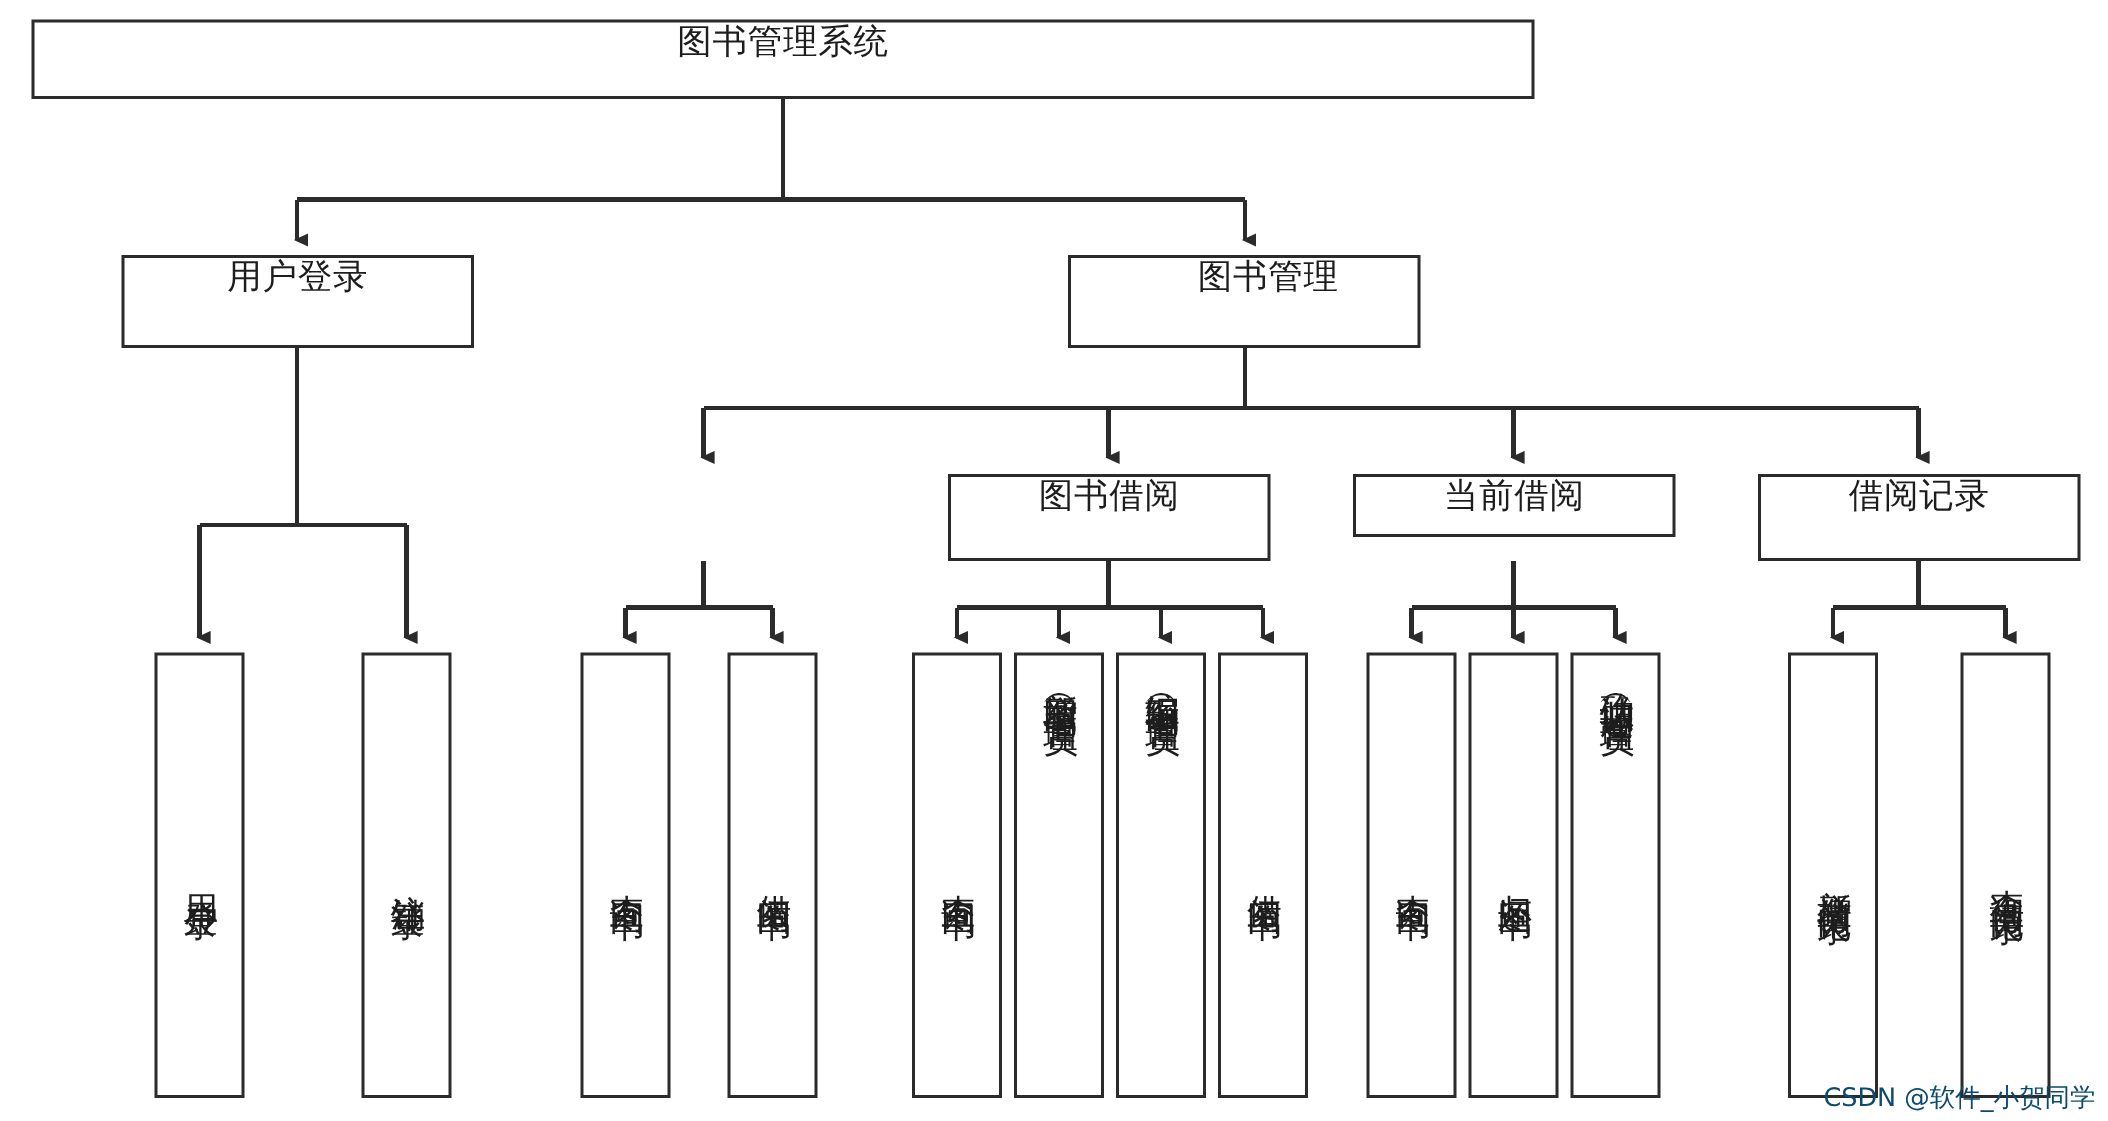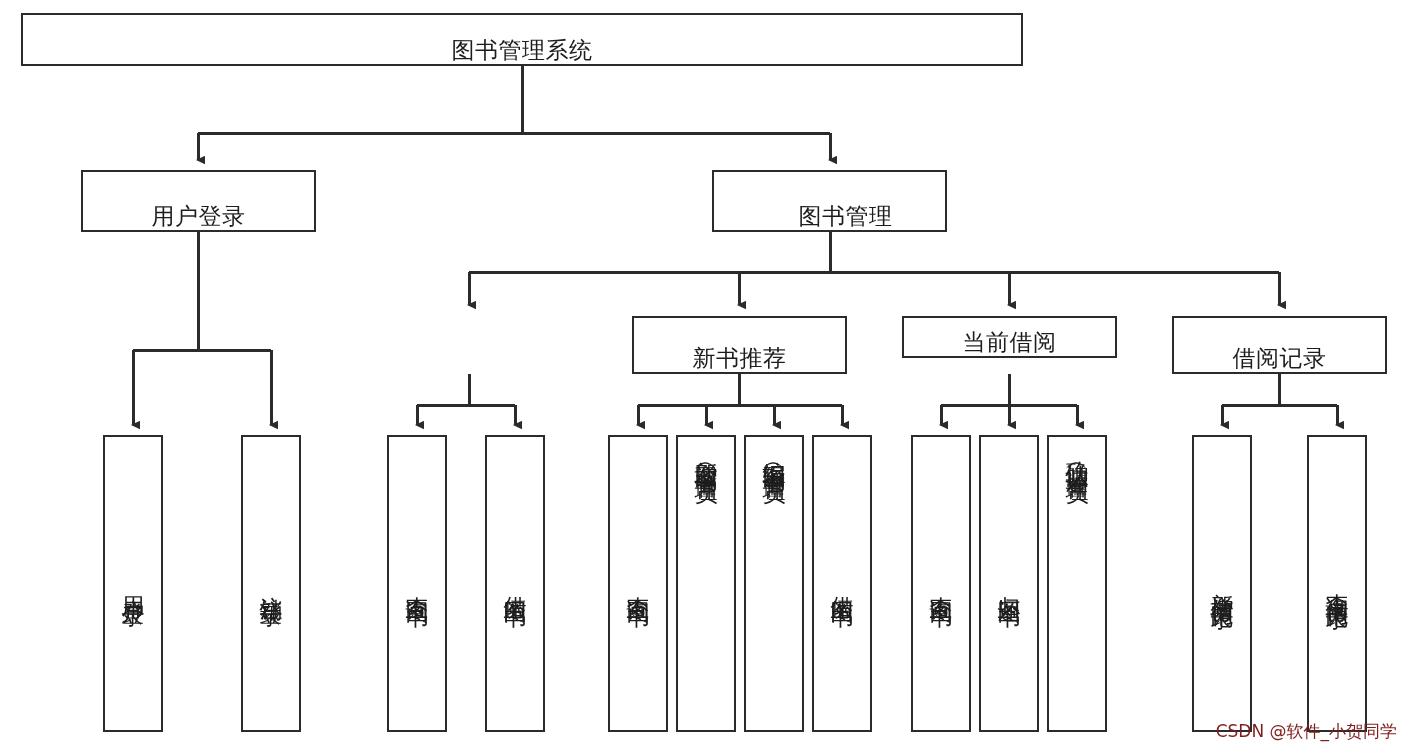--- a/index.html
+++ b/index.html
@@ -25,21 +25,21 @@
     width: 1405px;
     height: 747px;
     pointer-events: none;
   }
   .node {
     position: absolute;
     box-sizing: border-box;
     background: #ffffff;
     border: 2.5px solid #2b2b2b;
     display: flex;
-    align-items: flex-end;
+    align-items: flex-start;
     justify-content: center;
     color: #1d1d1d;
     z-index: 2;
   }
   .node .node-label {
     display: block;
     text-align: center;
     line-height: 1.18;
     letter-spacing: 0.5px;
   }
@@ -61,21 +61,21 @@
   }
   .node.vertical.centered {
     align-items: center;
     padding-top: 0;
   }
   #watermark {
     position: absolute;
     right: 8px;
     bottom: 4px;
     font-size: 17px;
-    color: #7f1d1d;
+    color: #0c4a6e;
     white-space: nowrap;
     z-index: 5;
   }
 </style>
 </head>
 <body>
 
 <div id="diagram-root">
 
   <svg class="connector-layer" viewBox="0 0 1405 747">
@@ -133,21 +133,21 @@
   </div>
 
   <div class="node horizontal" style="left:81px; top:170px; width:235px; height:62px;">
     <span class="node-label">用户登录</span>
   </div>
   <div class="node horizontal" style="left:712px; top:170px; width:235px; height:62px;padding-left:32px;">
     <span class="node-label">图书管理</span>
   </div>
 
   <div class="node horizontal" style="left:632px; top:316px; width:215px; height:58px;">
-    <span class="node-label">新书推荐</span>
+    <span class="node-label">图书借阅</span>
   </div>
   <div class="node horizontal" style="left:902px; top:316px; width:215px; height:42px;">
     <span class="node-label">当前借阅</span>
   </div>
   <div class="node horizontal" style="left:1172px; top:316px; width:215px; height:58px;">
     <span class="node-label">借阅记录</span>
   </div>
 
   <div class="node vertical centered" style="left:103px; top:435px; width:60px; height:297px;">
     <span class="node-label">用户登录</span>

